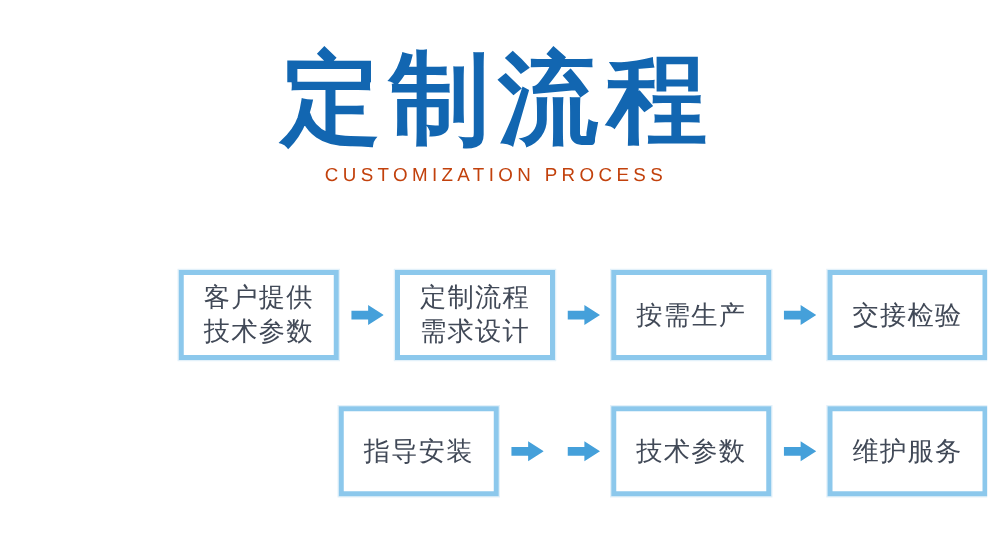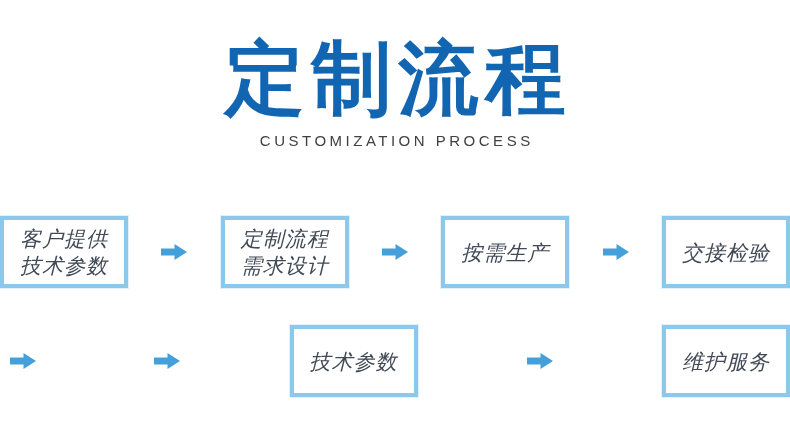--- a/index.html
+++ b/index.html
@@ -23,34 +23,33 @@
     color: #1266b1;
     text-align: center;
   }
   .subtitle {
     margin-top: 8px;
     font-size: 15px;
     line-height: 20px;
     font-weight: 400;
     letter-spacing: 3.5px;
     padding-left: 3.5px;
-    color: #404040;
+    color: #c2410c;
     text-align: center;
   }
   .flow {
     margin-top: 65px;
     display: flex;
     flex-direction: column;
     gap: 37px;
   }
   .flow-row {
     display: flex;
-    justify-content: space-between;
+    justify-content: flex-end;
     align-items: center;
-    font-style: italic;
   }
   .step-box {
     width: 128px;
     height: 72px;
     background: #ffffff;
     border: 4px solid #8cc8ec;
     box-shadow: inset 0 0 0 2px #ffffff, 0 0 0 1px #e3f1fa;
     display: flex;
     align-items: center;
     justify-content: center;
@@ -112,20 +111,23 @@
         <svg class="arrow-icon" width="26" height="18" viewBox="0 0 26 18">
           <path fill="#45a0da" d="M0 5.5 H13.5 V1 L26 9 L13.5 17 V12.5 H0 Z"></path>
         </svg>
       </div>
       <div class="step-box">
         <span class="step-text">交接检验</span>
       </div>
     </div>
 
     <div class="flow-row">
+      <div class="step-box">
+        <span class="step-text">指导安装</span>
+      </div>
       <div class="arrow-cell">
         <svg class="arrow-icon" width="26" height="18" viewBox="0 0 26 18">
           <path fill="#45a0da" d="M0 5.5 H13.5 V1 L26 9 L13.5 17 V12.5 H0 Z"></path>
         </svg>
       </div>
       <div class="arrow-cell">
         <svg class="arrow-icon" width="26" height="18" viewBox="0 0 26 18">
           <path fill="#45a0da" d="M0 5.5 H13.5 V1 L26 9 L13.5 17 V12.5 H0 Z"></path>
         </svg>
       </div>

